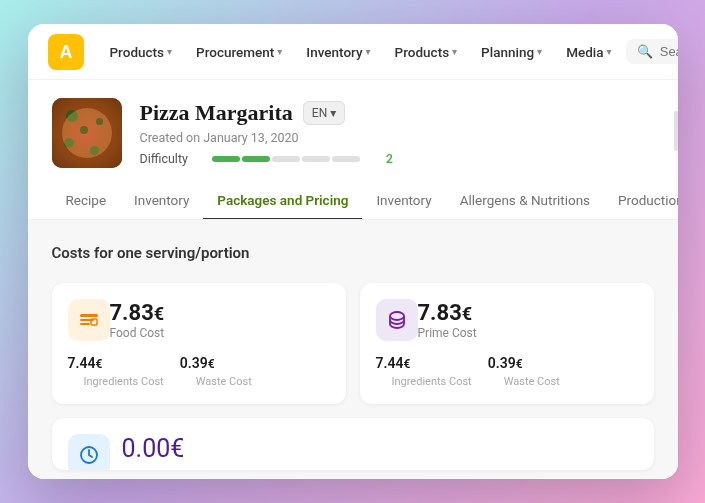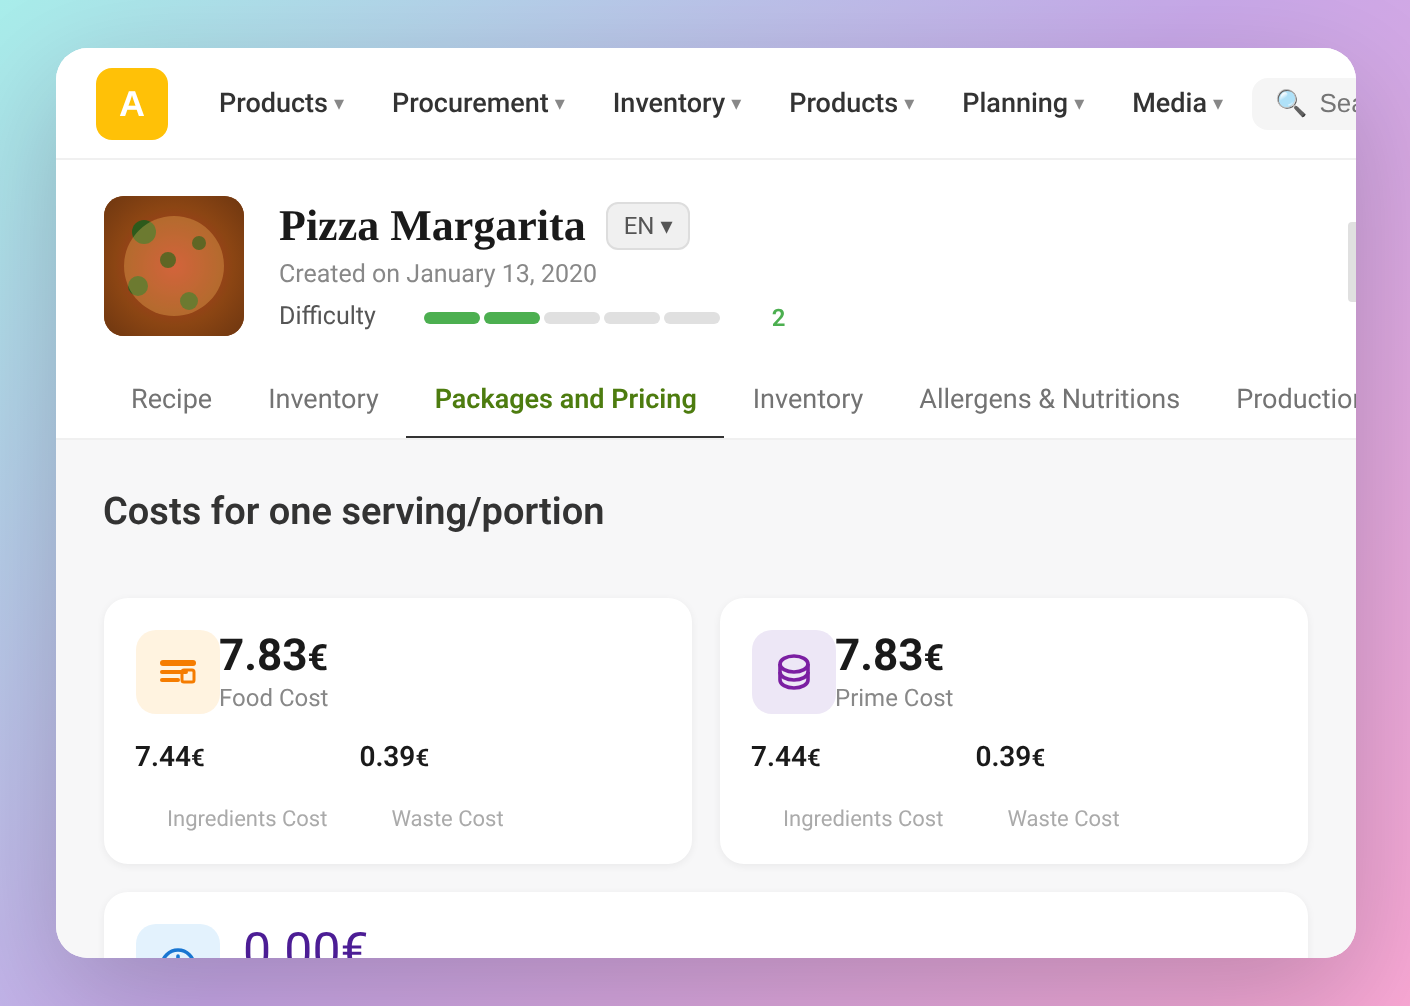--- a/index.html
+++ b/index.html
@@ -198,24 +198,24 @@
     }
 
     
     .main-content {
       flex: 1;
       background: #f7f7f8;
       padding: 24px;
       overflow: hidden;
     }
     .section-title {
-      font-size: 19px;
+      font-size: 15px;
       font-weight: 600;
       color: #333;
-      margin-bottom: 32px;
+      margin-bottom: 21px;
     }
     .cost-grid {
       display: grid;
       grid-template-columns: 1fr 1fr;
       gap: 14px;
     }
     .cost-card {
       background: #fff;
       border-radius: 12px;
       padding: 16px;
@@ -256,21 +256,21 @@
     .cost-sub-item {}
     .cost-sub-value {
       font-size: 14px;
       font-weight: 600;
       color: #1a1a1a;
     }
     .cost-sub-value .currency-sm { font-size: 12px; }
     .cost-sub-label {
       font-size: 11px;
       color: #aaa;
-      margin-top: 16px;
+      margin-top: 4px;
       padding-left: 16px;
     }
 
     
     .cost-card-partial {
       background: #fff;
       border-radius: 12px;
       padding: 16px;
       box-shadow: 0 1px 4px rgba(0,0,0,0.06);
       display: flex;

